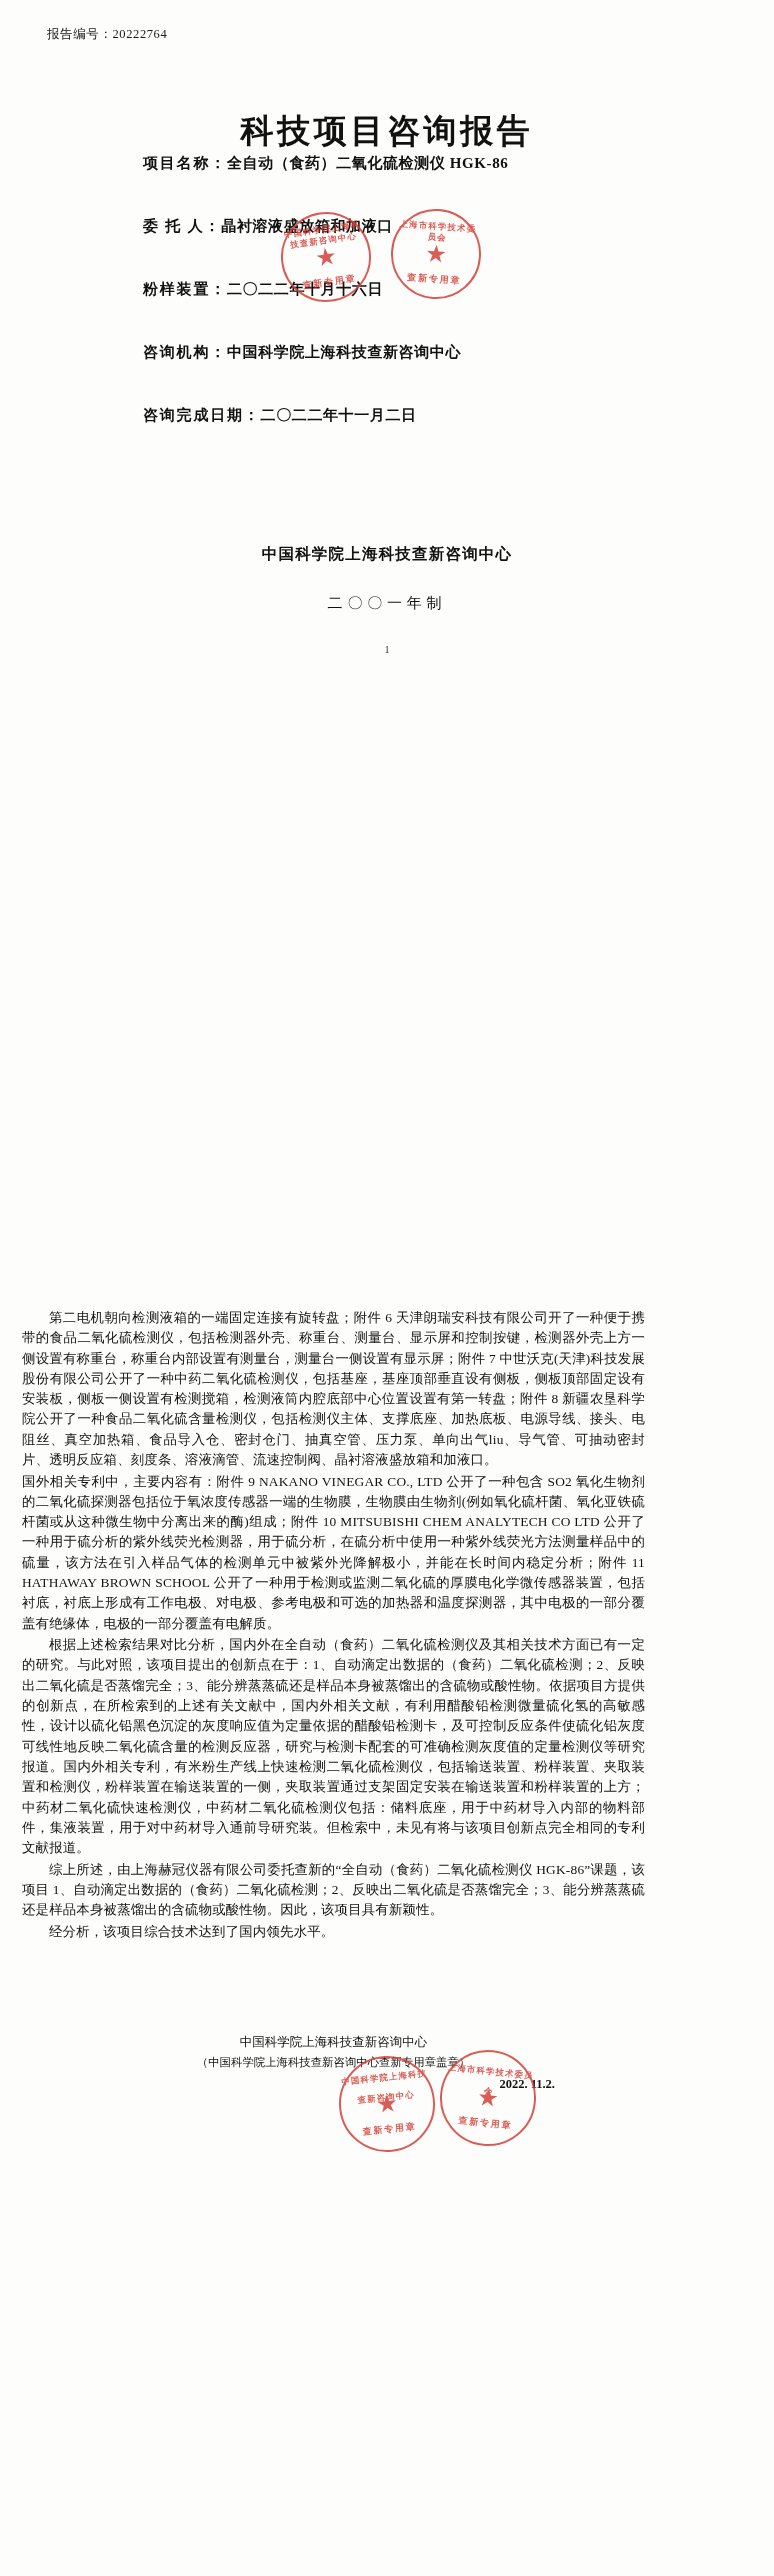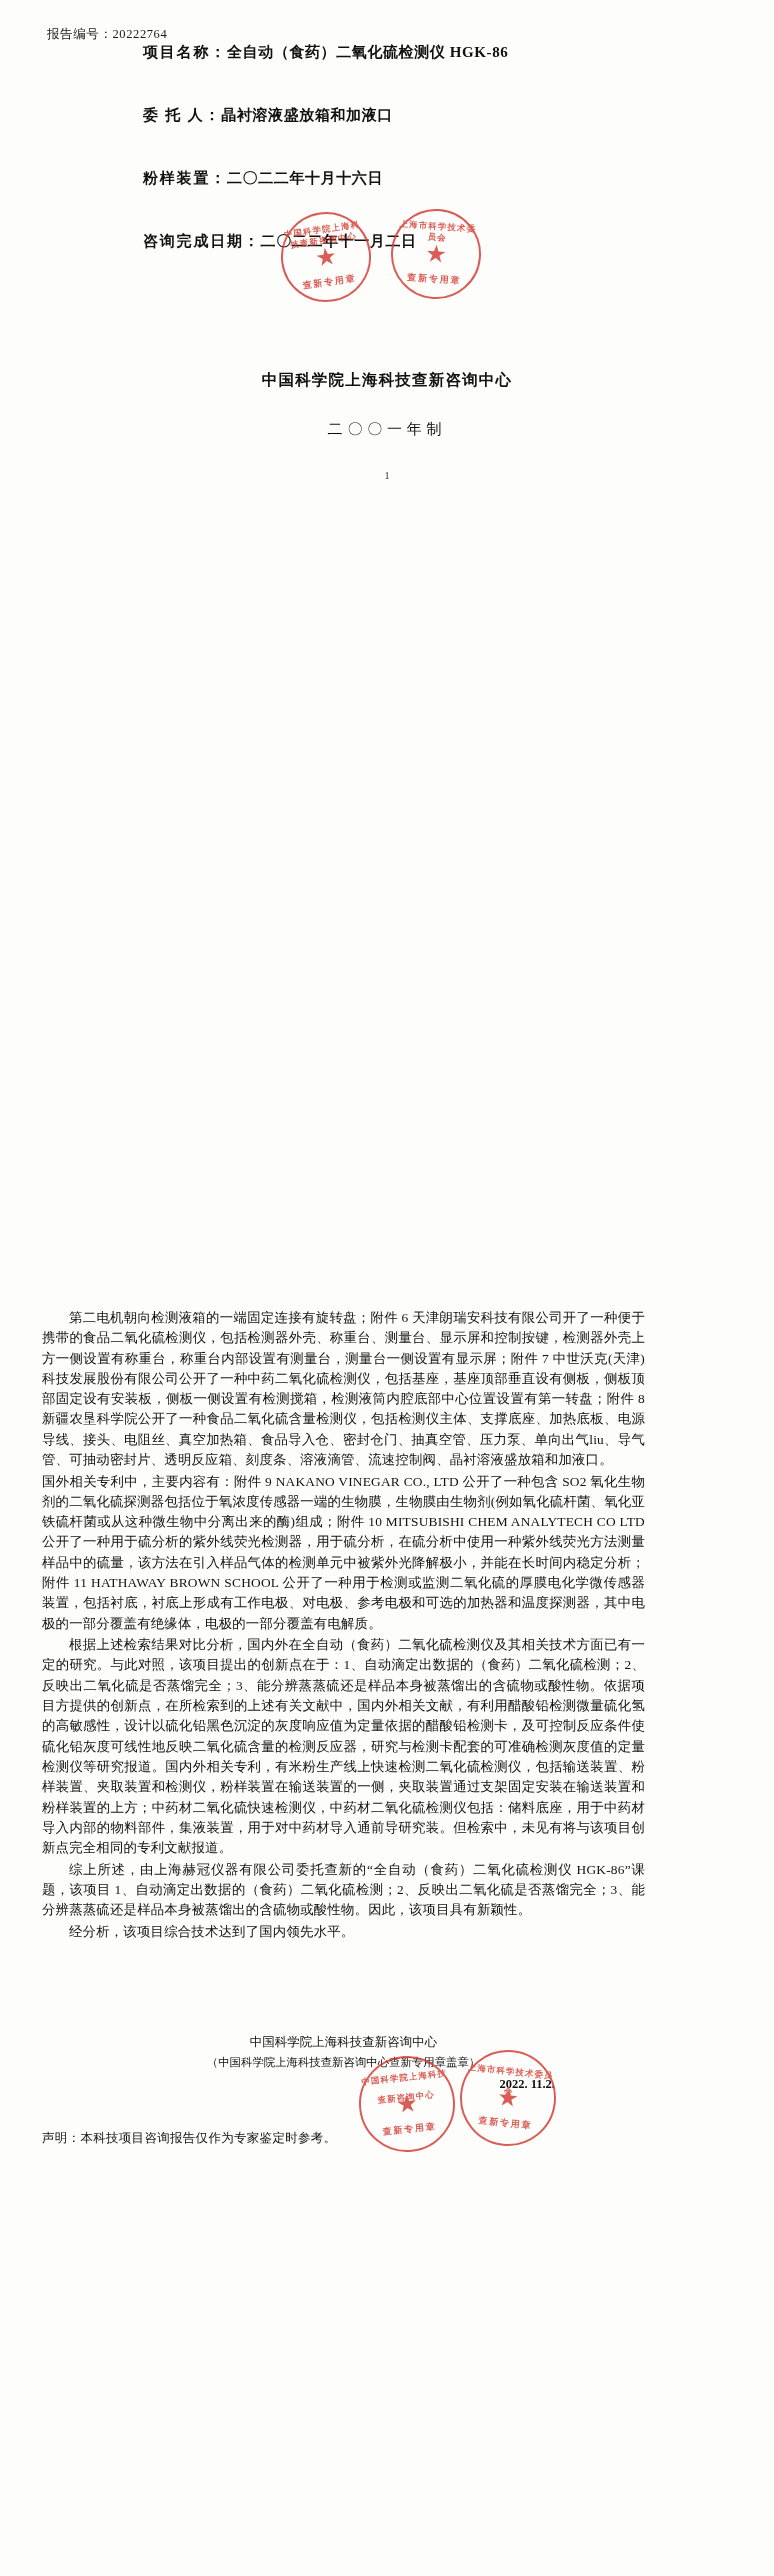--- a/index.html
+++ b/index.html
@@ -103,21 +103,21 @@
     bottom: 10.8px;
     font-size: 9px;
     letter-spacing: 1.8px;
   }
   #seal-a { left: 281px; top: 212px; width: 90px; height: 90px; transform: rotate(-8deg); }
   #seal-b { left: 391px; top: 209px; width: 90px; height: 90px; transform: rotate(4deg); }
   
   .p2 {
     position: relative;
     width: 692px;
-    padding: 42px 47px 24px 42px;
+    padding: 42px 47px 24px 22px;
   }
   .body-text p {
     margin: 0 0 1.2px 0;
     font-size: 13.4px;
     line-height: 20.3px;
     text-align: justify;
     letter-spacing: 0.2px;
     text-indent: 0;
   }
   .body-text p.indent { text-indent: 27px; }
@@ -148,30 +148,34 @@
 <body>
 
 <div class="page">
 
   <section class="p1">
 
     <div class="report-no">
       <span>报告编号：</span><span>20222764</span>
     </div>
 
+    <div class="doc-title">科技项目咨询报告</div>
 
     <div class="fields">
       <div class="field-row">
         <span class="label">项目名称：</span><span class="value">全自动（食药）二氧化硫检测仪 HGK-86</span>
       </div>
       <div class="field-row">
         <span class="label">委 托 人：</span><span class="value">晶衬溶液盛放箱和加液口</span>
       </div>
       <div class="field-row">
         <span class="label">粉样装置：</span><span class="value">二〇二二年十月十六日</span>
+      </div>
+      <div class="field-row">
+        <span class="label">咨询机构：</span><span class="value">中国科学院上海科技查新咨询中心</span>
       </div>
       <div class="field-row">
         <span class="label">咨询完成日期：</span><span class="value">二〇二二年十一月二日</span>
       </div>
     </div>
 
     <div class="seal" id="seal-a">
       <span class="seal-text-top">中国科学院上海科技查新咨询中心</span>
       <span class="star">★</span>
       <span class="seal-text-bottom">查新专用章</span>
@@ -208,17 +212,16 @@
       <div class="seal" id="seal-d">
         <span class="seal-text-top">上海市科学技术委员会</span>
         <span class="star">★</span>
         <span class="seal-text-bottom">查新专用章</span>
       </div>
       <div class="line1">中国科学院上海科技查新咨询中心</div>
       <div class="line2">（中国科学院上海科技查新咨询中心查新专用章盖章）</div>
       <div class="sign-date">2022. 11.2.</div>
     </div>
 
-    <div class="footnote">声明：本科技项目咨询报告仅作为专家鉴定时参考。</div>
   </section>
 
 </div>
 
 
 </body></html>

